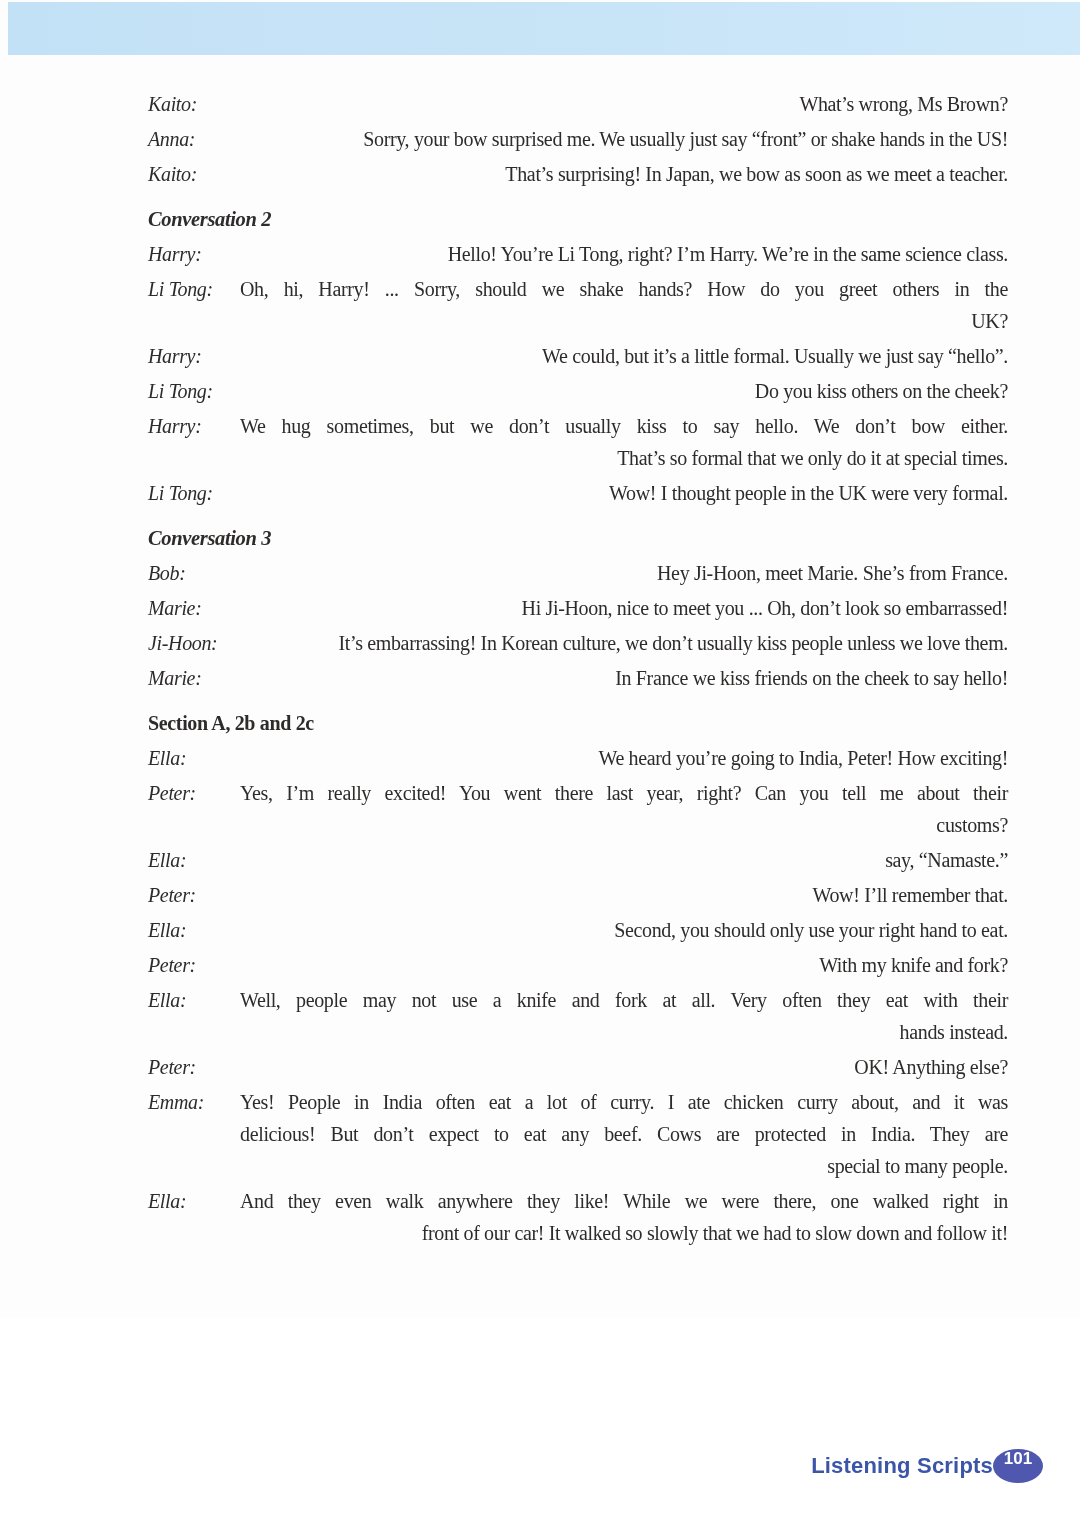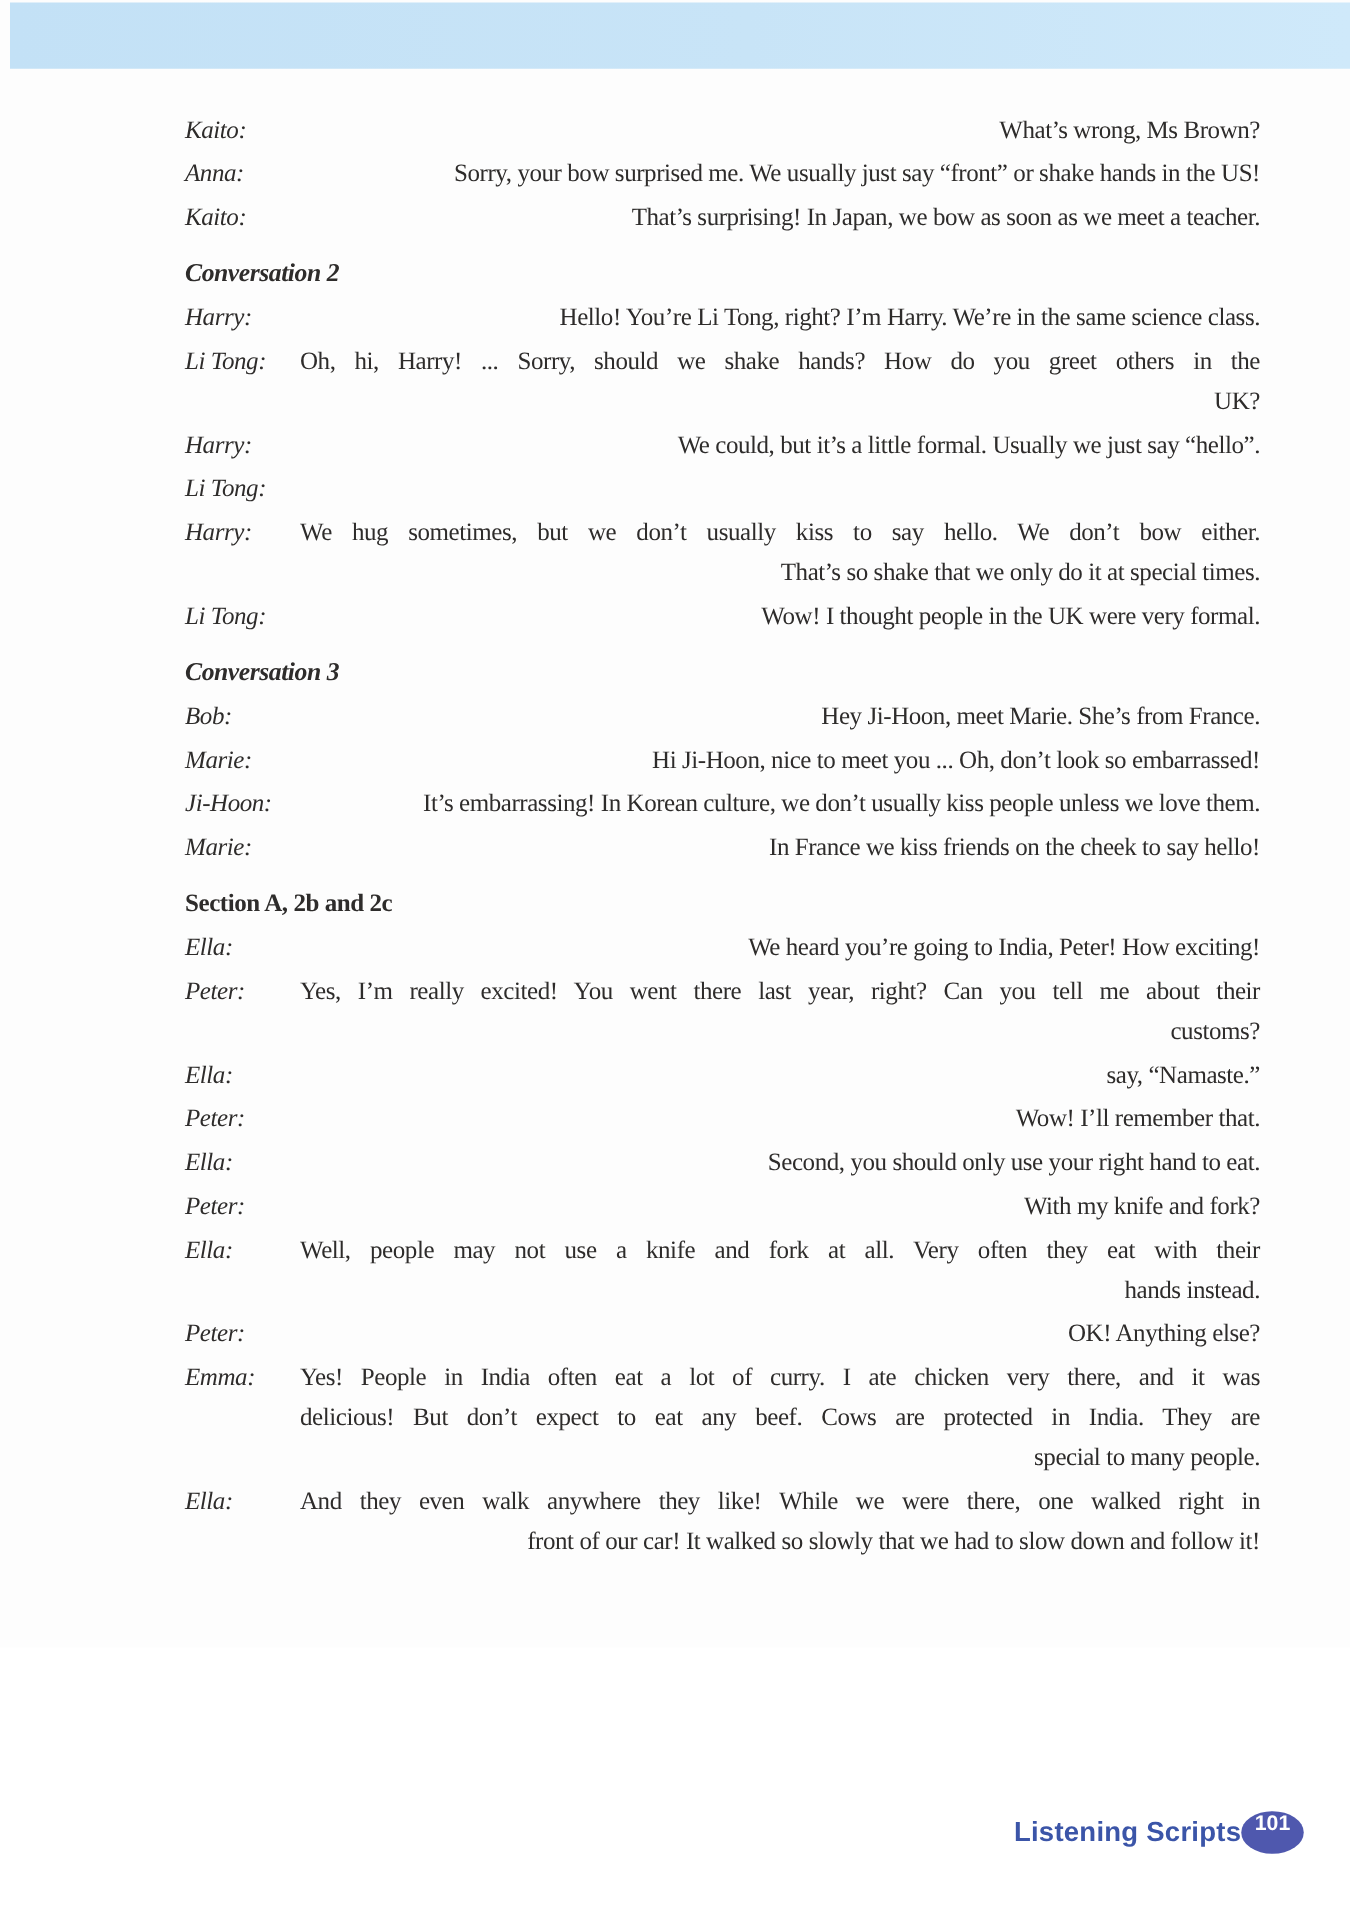--- a/index.html
+++ b/index.html
@@ -132,26 +132,29 @@
         </div>
       </div>
       <div class="row">
         <span class="speaker">Harry:</span>
         <div class="text">
           <div class="tline">We could, but it’s a little formal. Usually we just say “hello”.</div>
         </div>
       </div>
       <div class="row">
         <span class="speaker">Li Tong:</span>
+        <div class="text">
+          <div class="tline">Do you kiss others on the cheek?</div>
+        </div>
       </div>
       <div class="row">
         <span class="speaker">Harry:</span>
         <div class="text">
           <div class="tline full">We hug sometimes, but we don’t usually kiss to say hello. We don’t bow either.</div>
-          <div class="tline">That’s so shake that we only do it at special times.</div>
+          <div class="tline">That’s so formal that we only do it at special times.</div>
         </div>
       </div>
       <div class="row">
         <span class="speaker">Li Tong:</span>
         <div class="text">
           <div class="tline">Wow! I thought people in the UK were very formal.</div>
         </div>
       </div>
       <div class="heading conversation">Conversation 3</div>
       <div class="row">
@@ -225,21 +228,21 @@
       </div>
       <div class="row">
         <span class="speaker">Peter:</span>
         <div class="text">
           <div class="tline">OK! Anything else?</div>
         </div>
       </div>
       <div class="row">
         <span class="speaker">Emma:</span>
         <div class="text">
-          <div class="tline full">Yes! People in India often eat a lot of curry. I ate chicken very there, and it was</div>
+          <div class="tline full">Yes! People in India often eat a lot of curry. I ate chicken curry about, and it was</div>
           <div class="tline full">delicious! But don’t expect to eat any beef. Cows are protected in India. They are</div>
           <div class="tline">special to many people.</div>
         </div>
       </div>
       <div class="row">
         <span class="speaker">Ella:</span>
         <div class="text">
           <div class="tline full">And they even walk anywhere they like! While we were there, one walked right in</div>
           <div class="tline">front of our car! It walked so slowly that we had to slow down and follow it!</div>
         </div>

